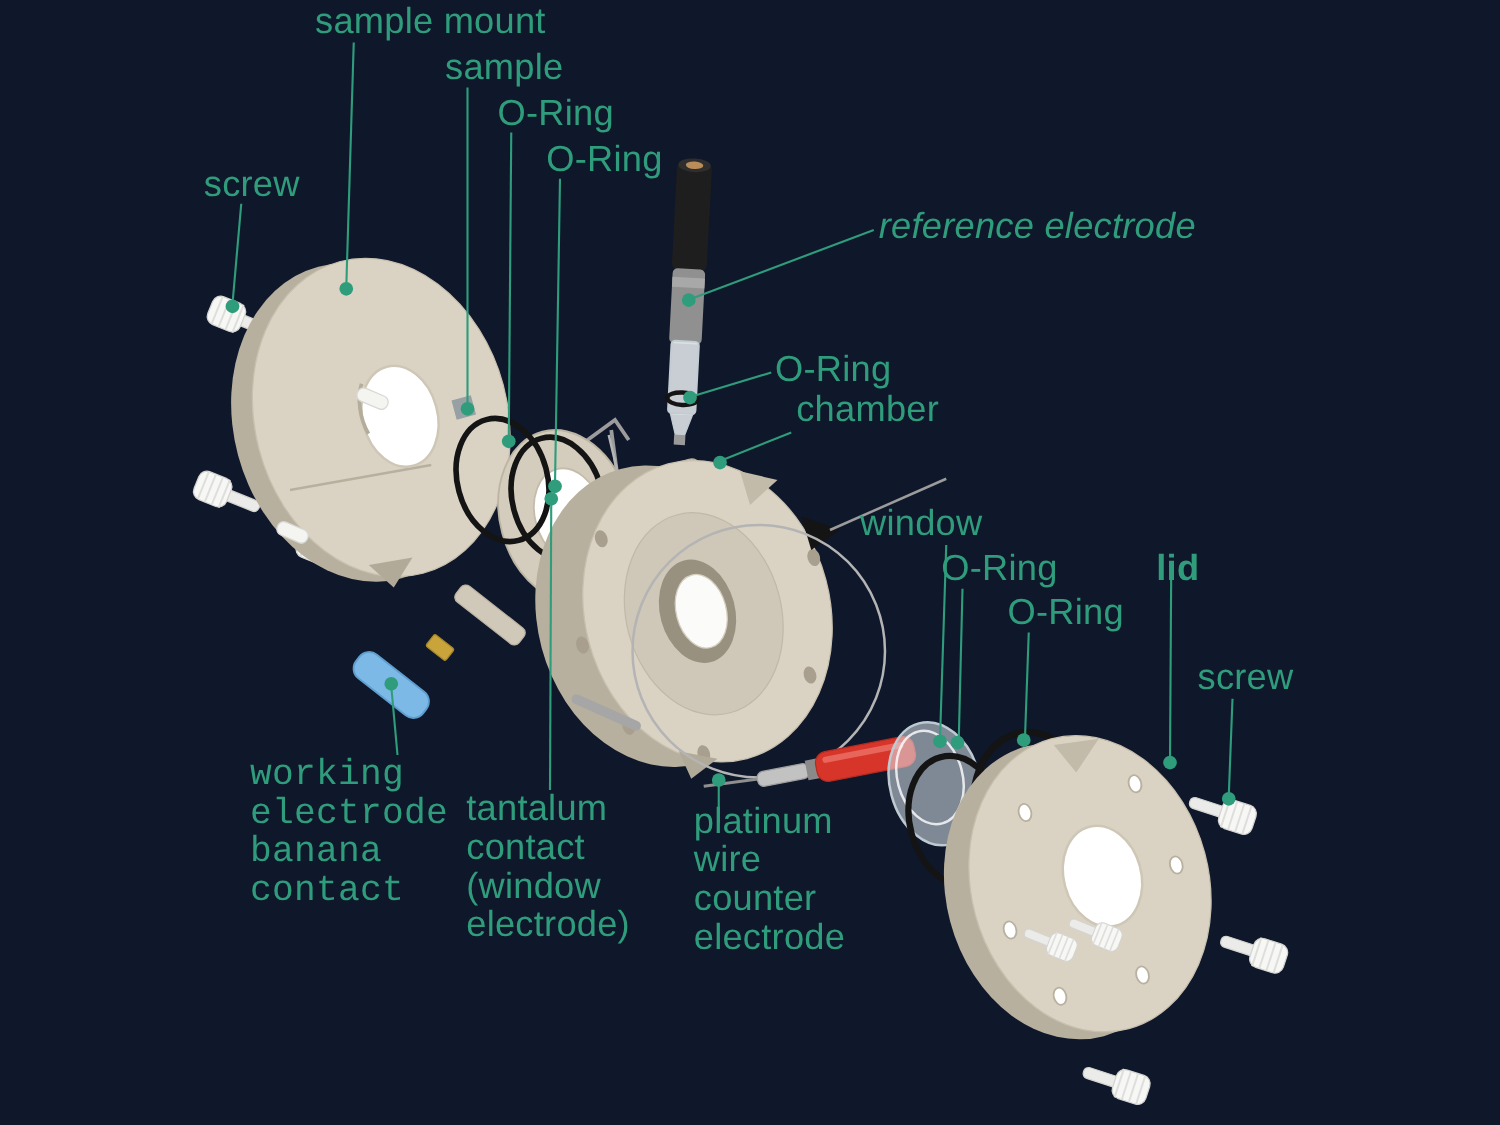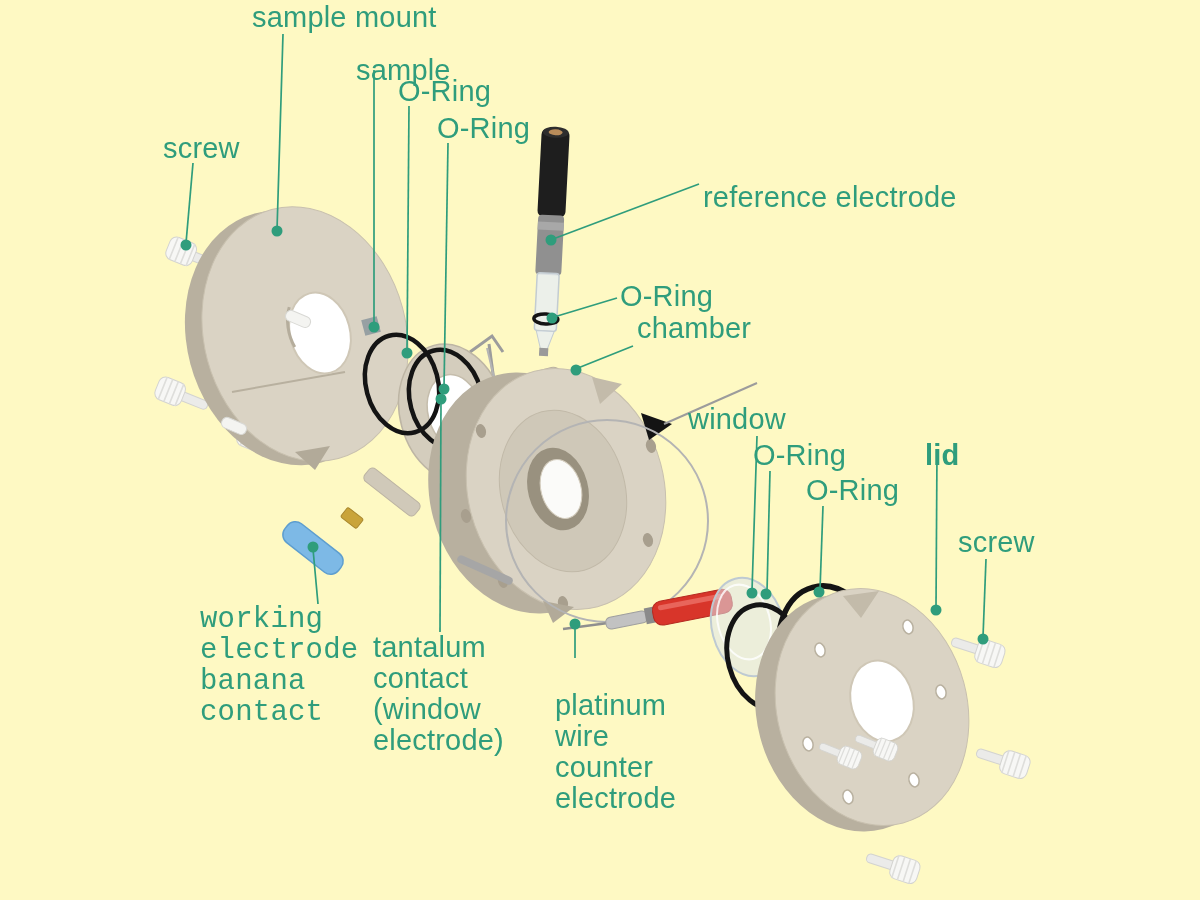--- a/index.html
+++ b/index.html
@@ -1,19 +1,19 @@
 <!DOCTYPE html>
 <html><head>
 <meta charset="utf-8">
 <style>
   html,body{margin:0;padding:0;background:#ffffff;}
   #canvas{
     position:relative;
     width:1200px;height:900px;
-    background:#fef9c3;
+    background:#0f172a;
     overflow:hidden;
     font-family:"Liberation Sans",sans-serif;
   }
   #artwork{position:absolute;left:0;top:0;}
   .lbl{
     position:absolute;
     color:#2f9d7c;
     font-size:29px;
     line-height:1.07;
     font-weight:400;
@@ -227,38 +227,38 @@
           <circle cx="441" cy="399" r="5.5" stroke="none"></circle>
         </g>
       <g>
           <line x1="575" y1="658" x2="575" y2="626"></line>
           <circle cx="575" cy="624" r="5.5" stroke="none"></circle>
         </g>
     </g>
   </svg>
 
   <div class="lbl" style="left:252px;top:2px;">sample mount</div>
-  <div class="lbl" style="left:356px;top:39px;margin-top:16px;">sample</div>
+  <div class="lbl" style="left:356px;top:39px;">sample</div>
   <div class="lbl" style="left:398px;top:76px;">O-Ring</div>
   <div class="lbl" style="left:437px;top:113px;">O-Ring</div>
   <div class="lbl" style="left:163px;top:133px;">screw</div>
-  <div class="lbl" style="left:703px;top:182px;">reference electrode</div>
+  <div class="lbl" style="left:703px;top:166px;font-style:italic;">reference electrode</div>
   <div class="lbl" style="left:620px;top:281px;">O-Ring</div>
   <div class="lbl" style="left:637px;top:313px;">chamber</div>
   <div class="lbl" style="left:688px;top:404px;">window</div>
   <div class="lbl" style="left:753px;top:440px;">O-Ring</div>
   <div class="lbl" style="left:806px;top:475px;">O-Ring</div>
   <div class="lbl" style="left:925px;top:440px;font-weight:bold;">lid</div>
   <div class="lbl" style="left:958px;top:527px;">screw</div>
   <div class="lbl right" style="left:200px;top:604px;width:136px;">working
 electrode
 banana
 contact</div>
   <div class="lbl" style="left:373px;top:632px;">tantalum
 contact
 (window
 electrode)</div>
-  <div class="lbl" style="left:555px;top:690px;">platinum
+  <div class="lbl" style="left:555px;top:642px;">platinum
 wire
 counter
 electrode</div>
 
 </div>
 
 </body></html>

